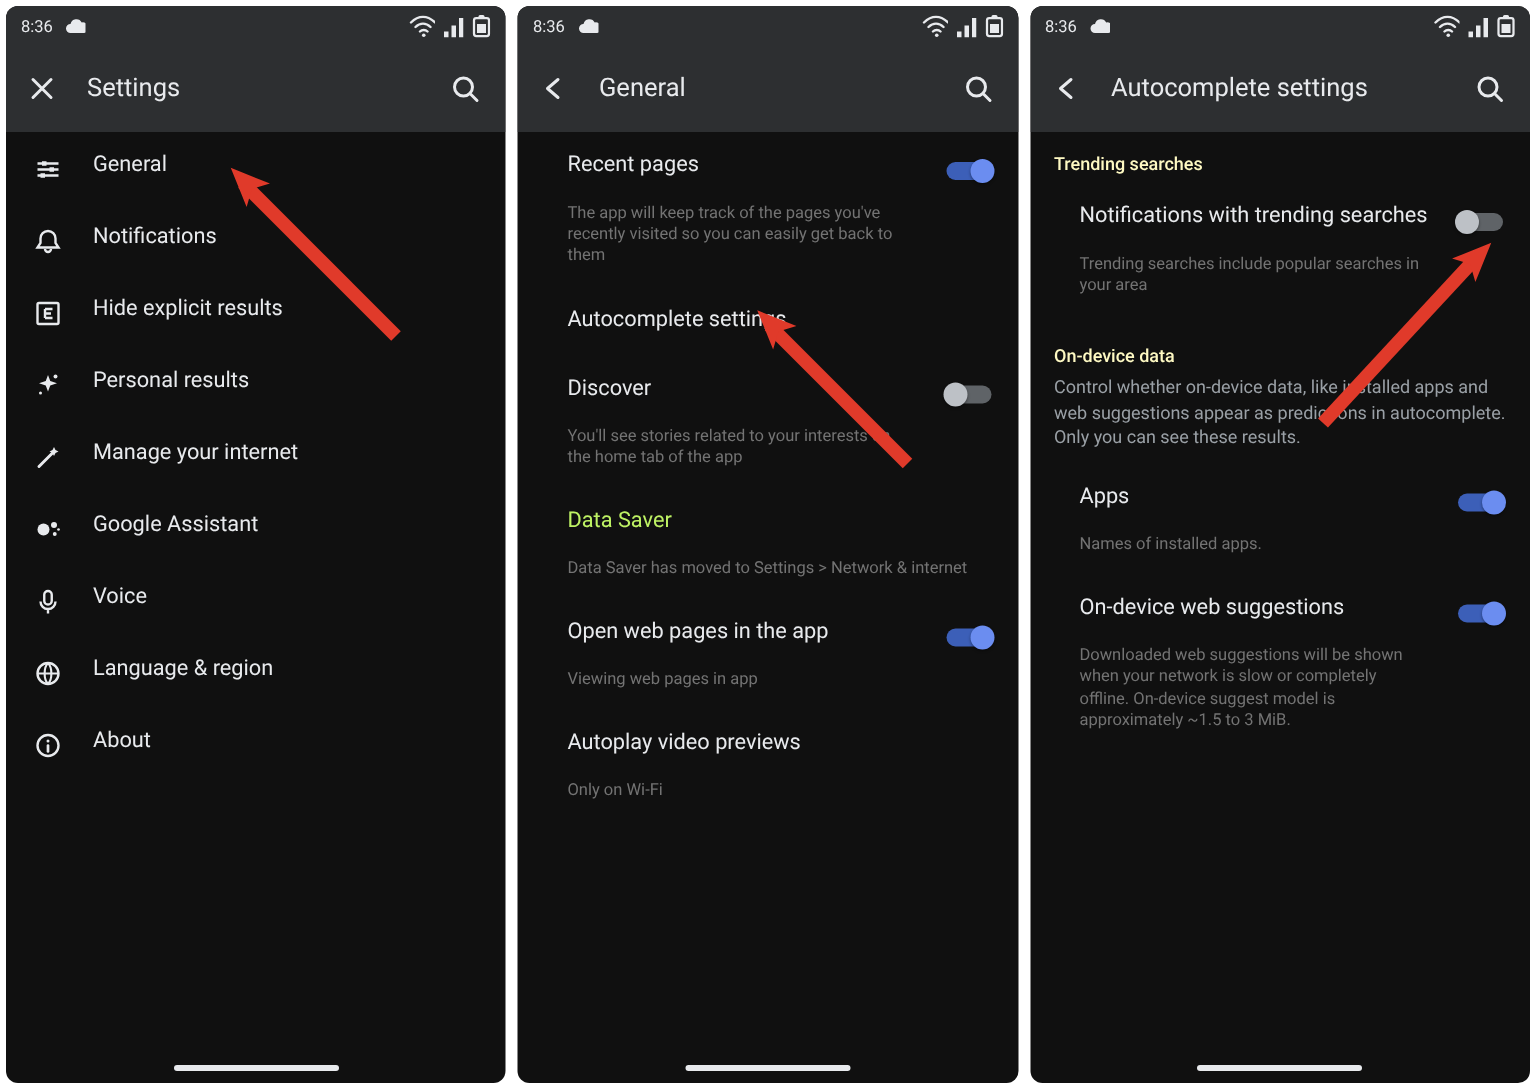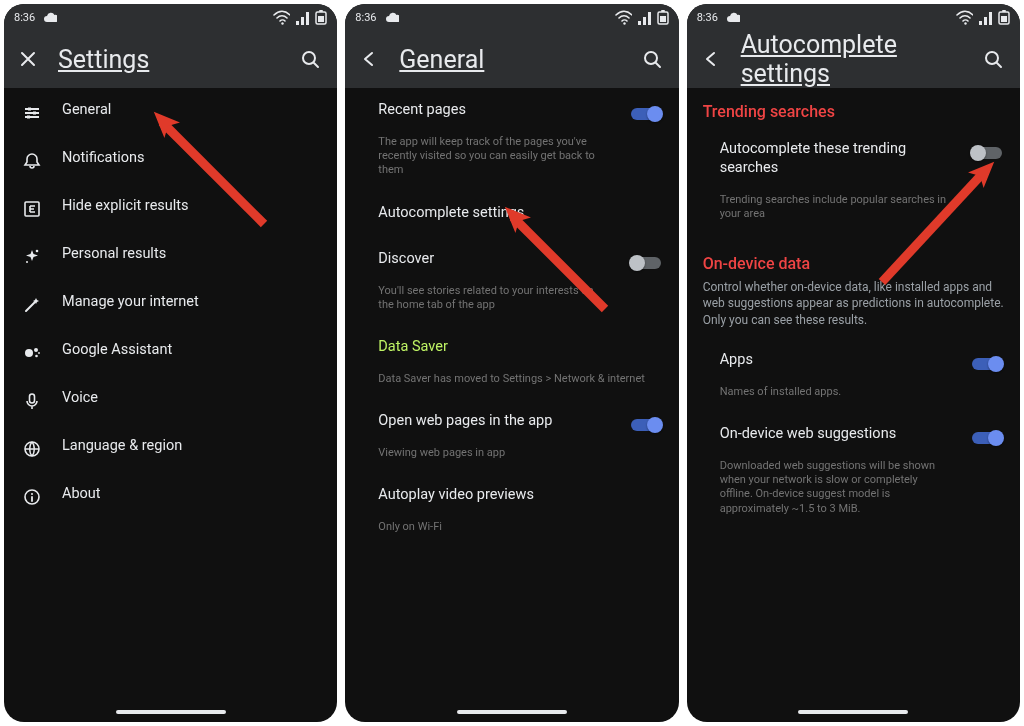--- a/index.html
+++ b/index.html
@@ -9,21 +9,21 @@
     width: 1024px;
     height: 726px;
     overflow: hidden;
     display: flex;
     gap: 8px;
     padding: 4px;
   }
   .phone {
     flex: 1 1 0;
     background: #101010;
-    border-radius: 20px;
+    border-radius: 8px;
     display: flex;
     flex-direction: column;
     position: relative;
     overflow: hidden;
     color: #e4e4e4;
   }
   
   .statusbar {
     background: #2d2f31;
     height: 26px;
@@ -41,25 +41,24 @@
   .appbar {
     background: #2d2f31;
     height: 58px;
     display: flex;
     align-items: center;
     padding: 0 10px 0 14px;
   }
   .appbar .nav-icon { width: 34px; display:flex; align-items:center; }
   .appbar .title {
     flex: 1;
-    font-size: 25px;
+    font-size: 17px;
     font-weight: 400;
     color: #e8eaed;
     padding-left: 6px;
-    text-decoration: underline;
   }
   .appbar .search-icon { width: 34px; display:flex; justify-content:center; }
   
   .list { flex: 1; overflow:hidden; }
   .row {
     display: flex;
     align-items: flex-start;
     padding: 13px 16px;
     min-height: 46px;
     gap: 18px;
@@ -71,22 +70,22 @@
     justify-content:center;
     padding-top: 2px;
     flex-shrink: 0;
   }
   .row .row-main { flex: 1; min-width: 0; }
   .row .row-title { font-size: 14.5px; color: #e8eaed; line-height: 1.3; }
   .row .row-sub { font-size: 11px; color: #737373; margin-top: 15px; line-height: 1.3; }
   .row.noicon { padding-left: 33px; }
   .row .row-title.disabled { color: #bef264; }
   .section-header {
-    font-size: 16px;
-    color: #ef4444;
+    font-size: 12px;
+    color: #fef9c3;
     padding: 14px 16px 6px 16px;
     font-weight: 500;
   }
   .section-sub {
     font-size: 12px; color: #9aa0a6;
     padding: 0 16px 10px 16px;
     line-height: 1.35;
   }
   
   .toggle {
@@ -459,21 +458,21 @@
     <span class="search-icon">
         <svg width="20" height="20">
           <use href="#i-search"></use>
         </svg>
       </span>
   </div>
   <div class="list">
     <div class="section-header">Trending searches</div>
     <div class="row noicon">
       <div class="row-main">
-        <div class="row-title">Autocomplete these trending searches</div>
+        <div class="row-title">Notifications with trending searches</div>
         <div class="row-sub">Trending searches include popular searches in your area</div>
       </div>
       <div class="toggle">
           <div class="track"></div>
           <div class="thumb"></div>
         </div>
     </div>
     <div class="section-header" style="padding-top:20px">On-device data</div>
     <div class="section-sub">Control whether on-device data, like installed apps and web suggestions appear as predictions in autocomplete. Only you can see these results.</div>
     <div class="row noicon">

